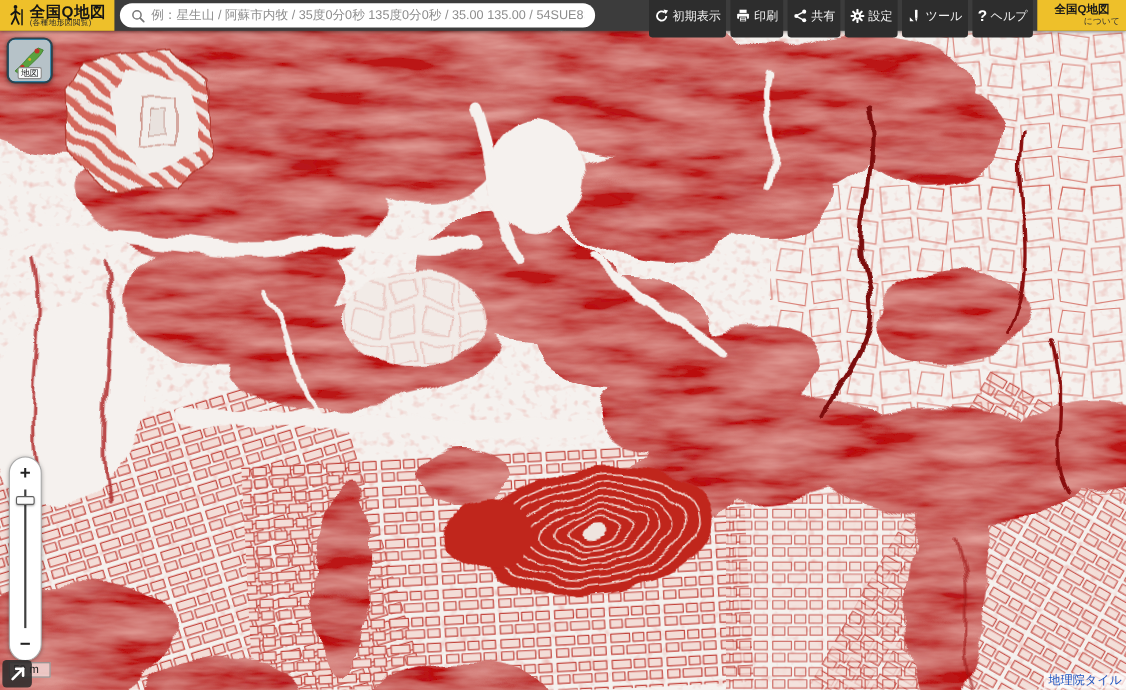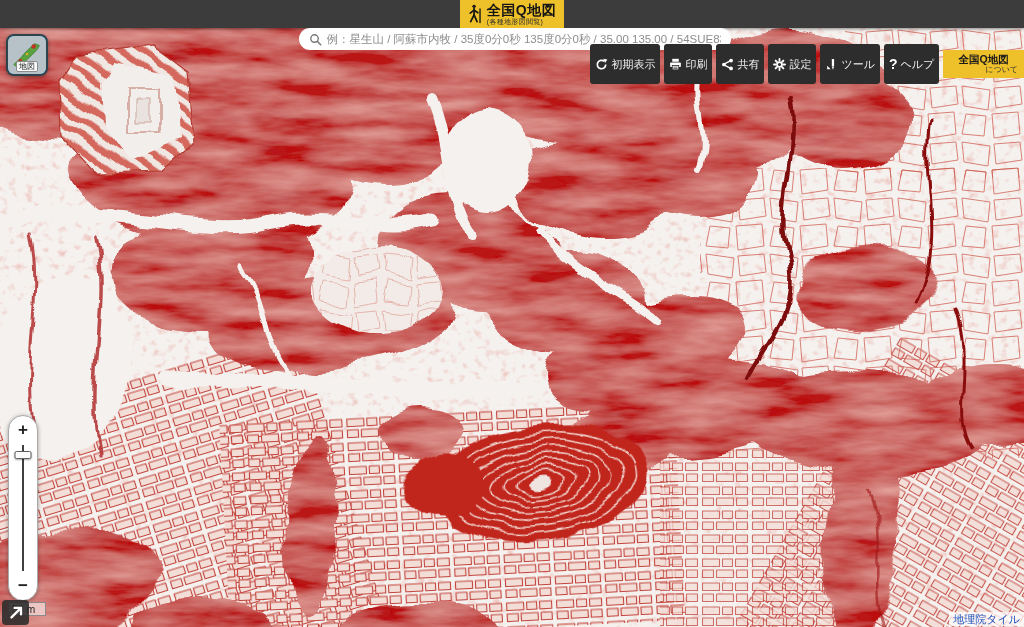--- a/index.html
+++ b/index.html
@@ -1,21 +1,21 @@
 <!DOCTYPE html>
 <html><head>
 <meta charset="utf-8">
 <style>
   html,body{margin:0;padding:0;width:1024px;height:627px;overflow:hidden;
     font-family:"Liberation Sans","DejaVu Sans",sans-serif;background:#f5f1ee;}
   *{box-sizing:border-box;}
 
   
   .topbar{position:relative;z-index:20;height:28px;background:#3c3c3c;display:flex;
-    align-items:center;box-shadow:0 1px 3px rgba(0,0,0,.45);flex-direction:column;}
+    align-items:center;box-shadow:0 1px 3px rgba(0,0,0,.45);}
   .logo{height:28px;background:#eec02a;display:flex;align-items:center;gap:4px;
     padding:0 8px 0 6px;cursor:pointer;flex:0 0 auto;}
   .logo-text{display:flex;flex-direction:column;line-height:1;}
   .logo-title{font-size:14px;font-weight:bold;color:#151515;letter-spacing:.5px;}
   .logo-sub{font-size:7px;color:#2a2a2a;margin-top:1px;letter-spacing:.3px;}
   .search{margin-left:5px;width:432px;height:22px;background:#fff;border-radius:11px;
     display:flex;align-items:center;padding:0 10px;gap:5px;flex:0 0 auto;}
   .search input{border:none;outline:none;flex:1;font-size:11.5px;color:#333;
     font-family:inherit;background:transparent;padding:0;}
   .search input::placeholder{color:#8d8d8d;}

